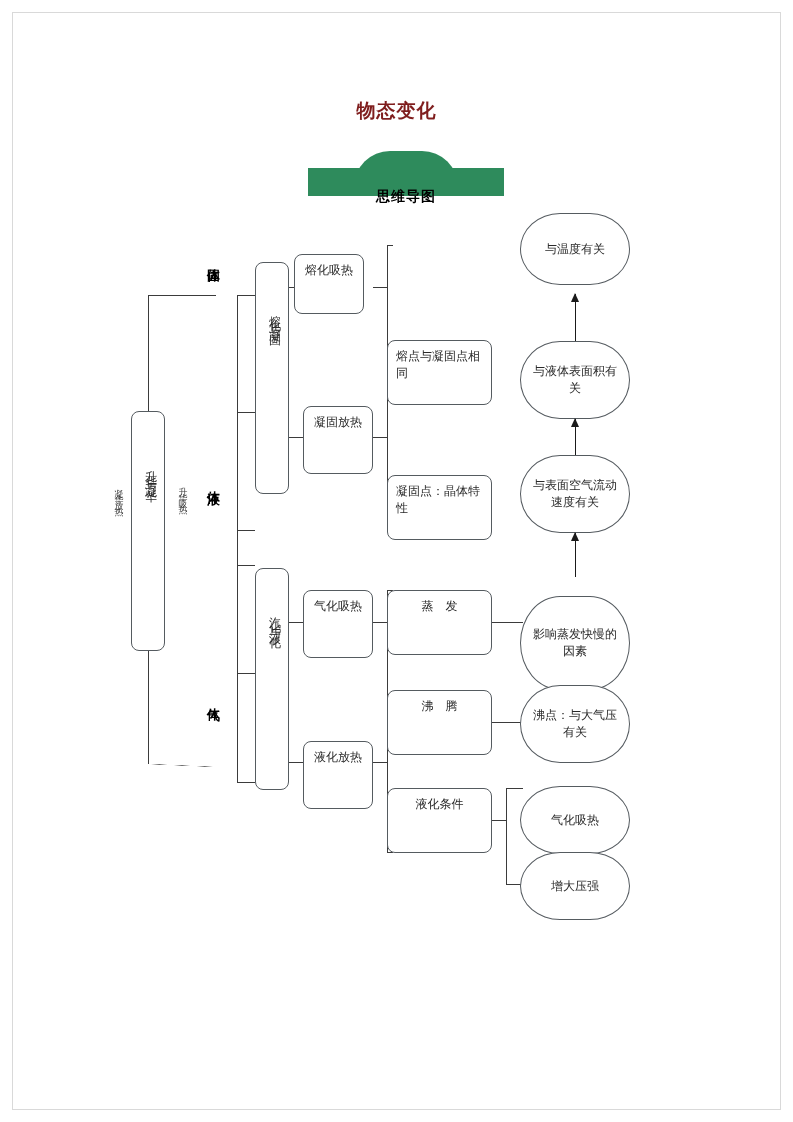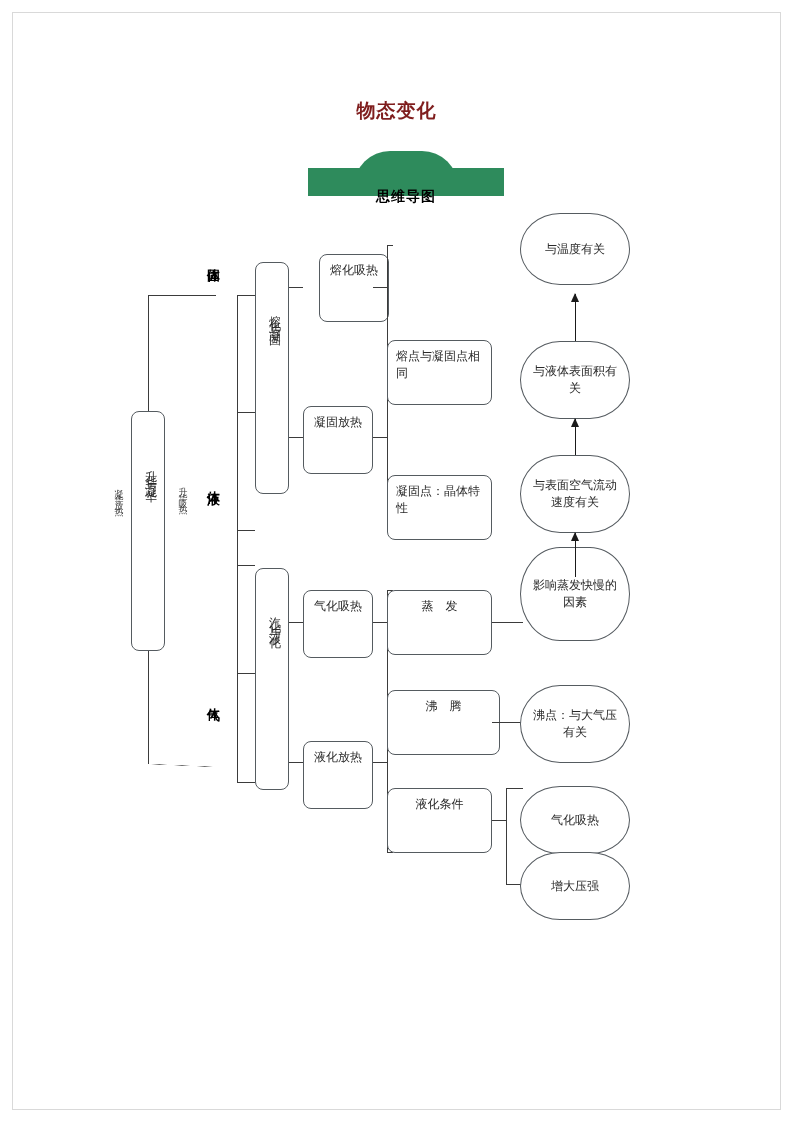--- a/index.html
+++ b/index.html
@@ -206,21 +206,21 @@
     <div class="vtext" style="left:10px; top:42px;">熔化与凝固</div>
   </div>
 
   <div class="vbox" style="left:255px; top:568px; width:34px; height:222px;">
     <div class="vtext" style="left:10px; top:38px;">汽化与液化</div>
   </div>
 
   <div class="ln h" style="left:289px; top:287px; width:14px;"></div>
   <div class="ln h" style="left:289px; top:437px; width:14px;"></div>
 
-  <div class="box r-small" style="left:319px; top:254px; width:70px; height:68px;">
+  <div class="box r-small" style="left:294px; top:254px; width:70px; height:60px;">
     <div class="txt center">熔化吸热</div>
   </div>
   <div class="box r-small" style="left:303px; top:406px; width:70px; height:68px;">
     <div class="txt center">凝固放热</div>
   </div>
 
   <div class="ln h" style="left:373px; top:287px; width:14px;"></div>
   <div class="ln v" style="left:387px; top:245px; height:122px;"></div>
   <div class="ln h" style="left:387px; top:245px; width:6px;"></div>
   <div class="ln h" style="left:387px; top:367px; width:6px;"></div>
@@ -253,21 +253,21 @@
   <div class="ln h" style="left:387px; top:715px; width:6px;"></div>
 
   <div class="ln h" style="left:373px; top:762px; width:14px;"></div>
   <div class="ln v" style="left:387px; top:727px; height:125px;"></div>
   <div class="ln h" style="left:387px; top:727px; width:6px;"></div>
   <div class="ln h" style="left:387px; top:852px; width:6px;"></div>
 
   <div class="box r-small" style="left:387px; top:590px; width:105px; height:65px;">
     <div class="txt center">蒸　发</div>
   </div>
-  <div class="box r-small" style="left:387px; top:690px; width:113px; height:65px;">
+  <div class="box r-small" style="left:387px; top:690px; width:105px; height:65px;">
     <div class="txt center">沸　腾</div>
   </div>
   <div class="box r-small" style="left:387px; top:788px; width:105px; height:65px;">
     <div class="txt center">液化条件</div>
   </div>
 
   <div class="ln h" style="left:492px; top:622px; width:31px;"></div>
 
   <div class="ln h" style="left:492px; top:722px; width:31px;"></div>
 
@@ -278,21 +278,21 @@
 
   <div class="box r-stadium" style="left:520px; top:341px; width:110px; height:78px;">
     <div class="txt mid">与液体表面积有关</div>
   </div>
   <div class="box r-stadium" style="left:520px; top:213px; width:110px; height:72px;">
     <div class="txt mid">与温度有关</div>
   </div>
   <div class="box r-stadium" style="left:520px; top:455px; width:110px; height:78px;">
     <div class="txt mid">与表面空气流动速度有关</div>
   </div>
-  <div class="box r-stadium" style="left:520px; top:547px; width:110px; height:94px;">
+  <div class="box r-stadium" style="left:520px; top:596px; width:110px; height:94px;">
     <div class="txt mid">影响蒸发快慢的因素</div>
   </div>
   <div class="box r-stadium" style="left:520px; top:685px; width:110px; height:78px;">
     <div class="txt mid">沸点：与大气压有关</div>
   </div>
   <div class="box r-stadium" style="left:520px; top:786px; width:110px; height:68px;">
     <div class="txt mid">气化吸热</div>
   </div>
   <div class="box r-stadium" style="left:520px; top:852px; width:110px; height:68px;">
     <div class="txt mid">增大压强</div>

